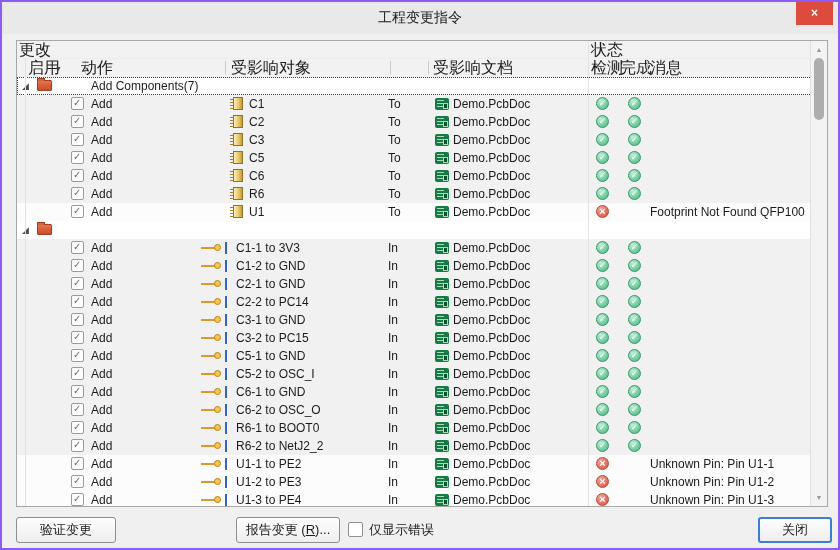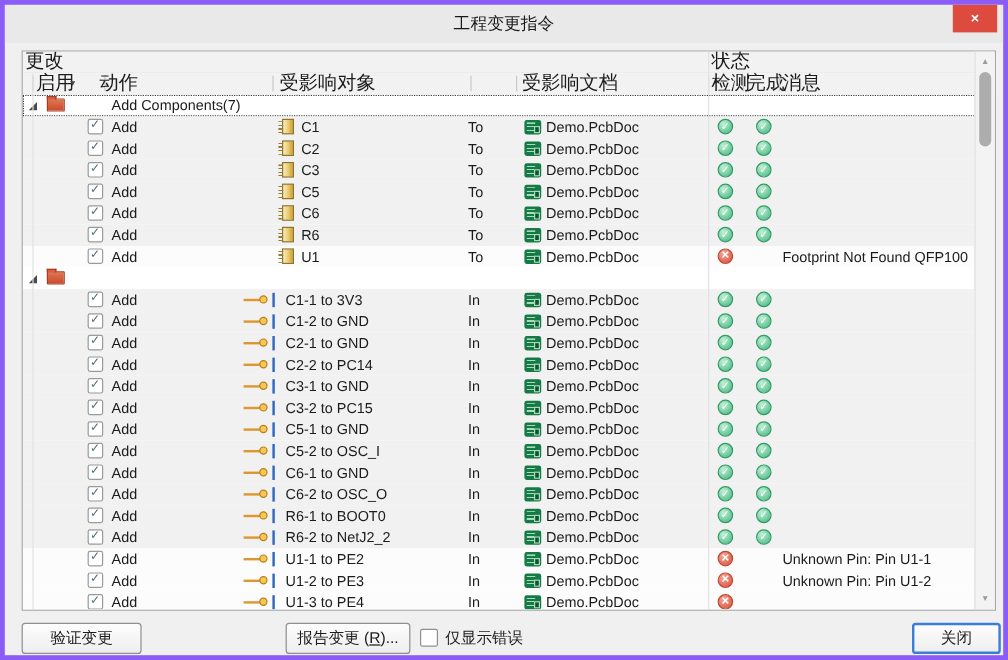--- a/index.html
+++ b/index.html
@@ -1,17 +1,17 @@
 <!DOCTYPE html>
 <html><head>
 <meta charset="utf-8">
 <style>
   html,body{margin:0;padding:0;background:#cfd6df;font-family:"Liberation Sans","DejaVu Sans",sans-serif;}
   .dialog{position:relative;width:840px;height:550px;box-sizing:border-box;
-    border:4px solid #8b5cf6;background:#f0f0f0;overflow:hidden;}
+    border:2px solid #8b5cf6;background:#f0f0f0;overflow:hidden;}
   
   .titlebar{position:absolute;left:0;top:0;right:0;height:32px;background:#e9e9e9;}
   .title{position:absolute;left:0;right:0;top:0;height:32px;line-height:30px;text-align:center;
     font-size:14px;color:#1a1a1a;}
   .closebtn{position:absolute;top:0;right:5px;width:37px;height:23px;background:#dd4b3e;
     color:#fff;font-size:12px;font-weight:bold;text-align:center;line-height:22px;cursor:pointer;}
   
   .table{position:absolute;left:14px;top:38px;width:812px;height:467px;background:#fff;
     border:1px solid #a7a7a7;box-sizing:border-box;overflow:hidden;}
   .hdr1{position:relative;height:18px;background:#f2f2f2;border-bottom:1px solid #ececec;box-sizing:border-box;}
@@ -369,20 +369,21 @@
         </div>
         <div class="row err">
           <span class="rowcb c-cb"></span>
           <span class="cell c-action">Add</span>
           <span class="pin-icon c-objicon-pin"></span>
           <span class="cell c-objtext pinpos">U1-3 to PE4</span>
           <span class="cell c-prep">In</span>
           <span class="doc-icon c-docicon"></span>
           <span class="cell c-doctext">Demo.PcbDoc</span>
           <span class="st c-check st-err"></span>
+          <span class="cell c-msg">Unknown Pin: Pin U1-3</span>
         </div>
       </div>
     <div class="vline vl-gutter"></div>
     <div class="vline vl-status"></div>
 
     <div class="sbar">
       <div class="sb-arrow sb-up">▲</div>
       <div class="sb-thumb"></div>
       <div class="sb-arrow sb-down">▼</div>
     </div>

